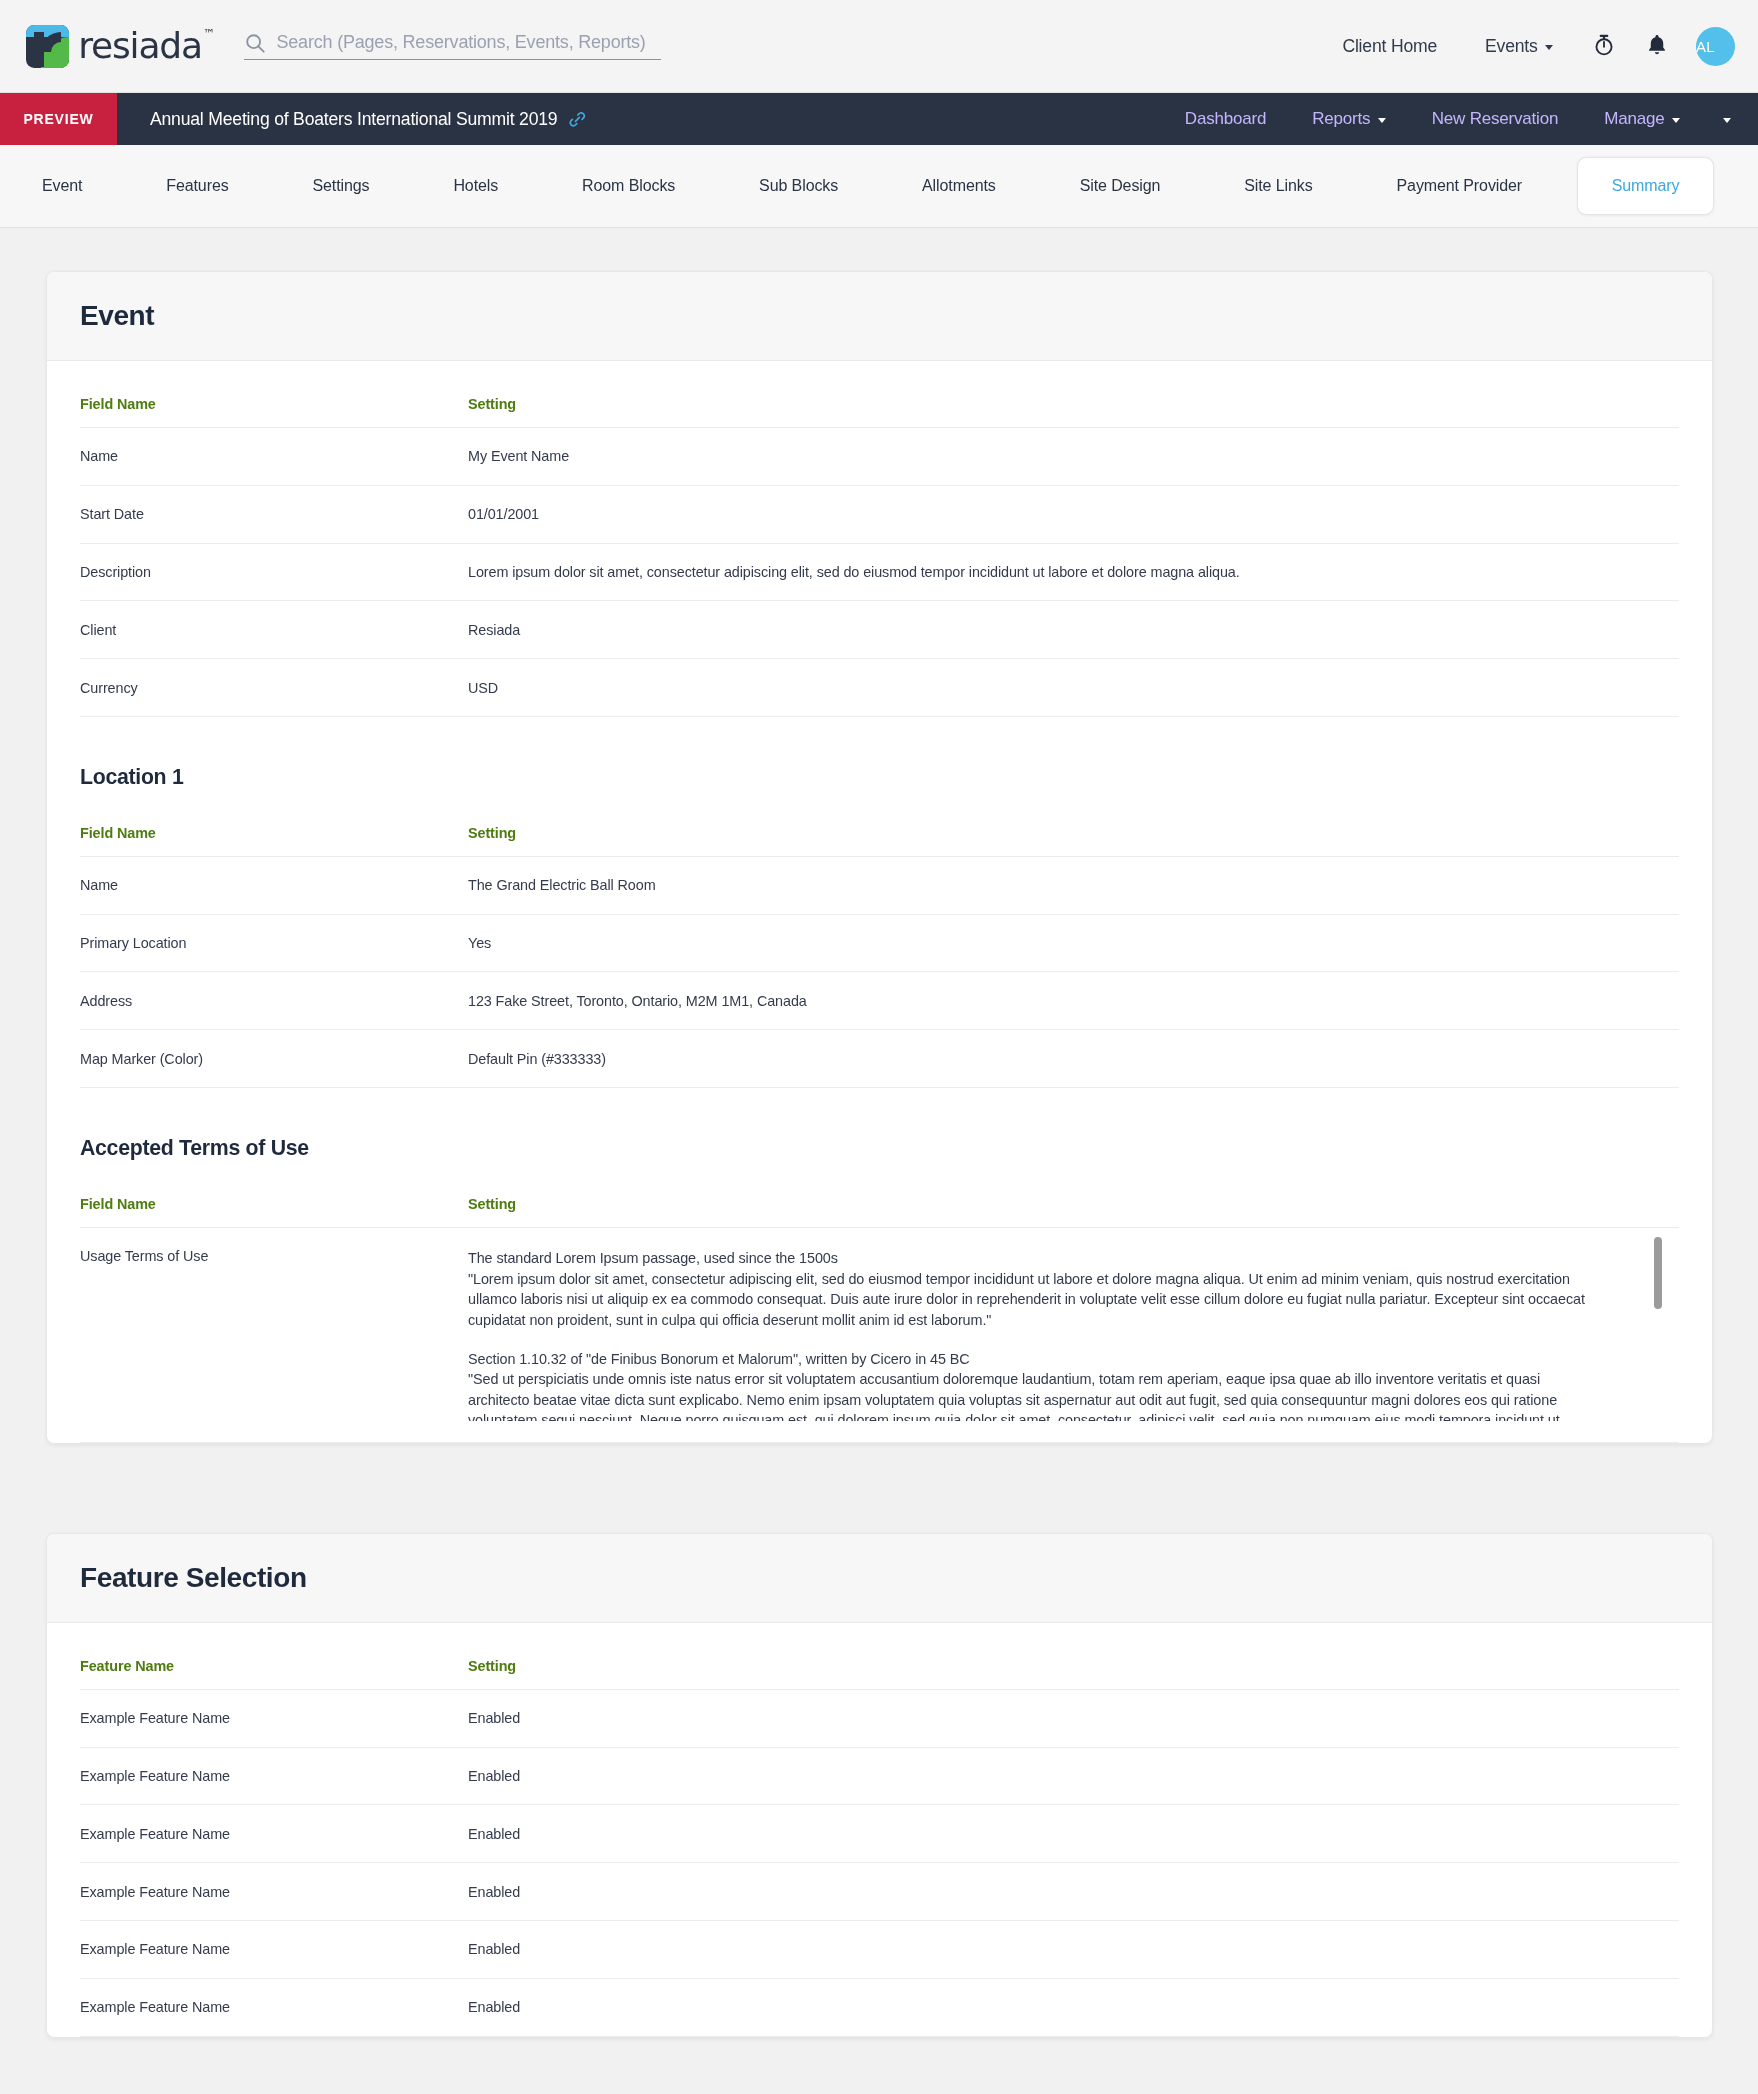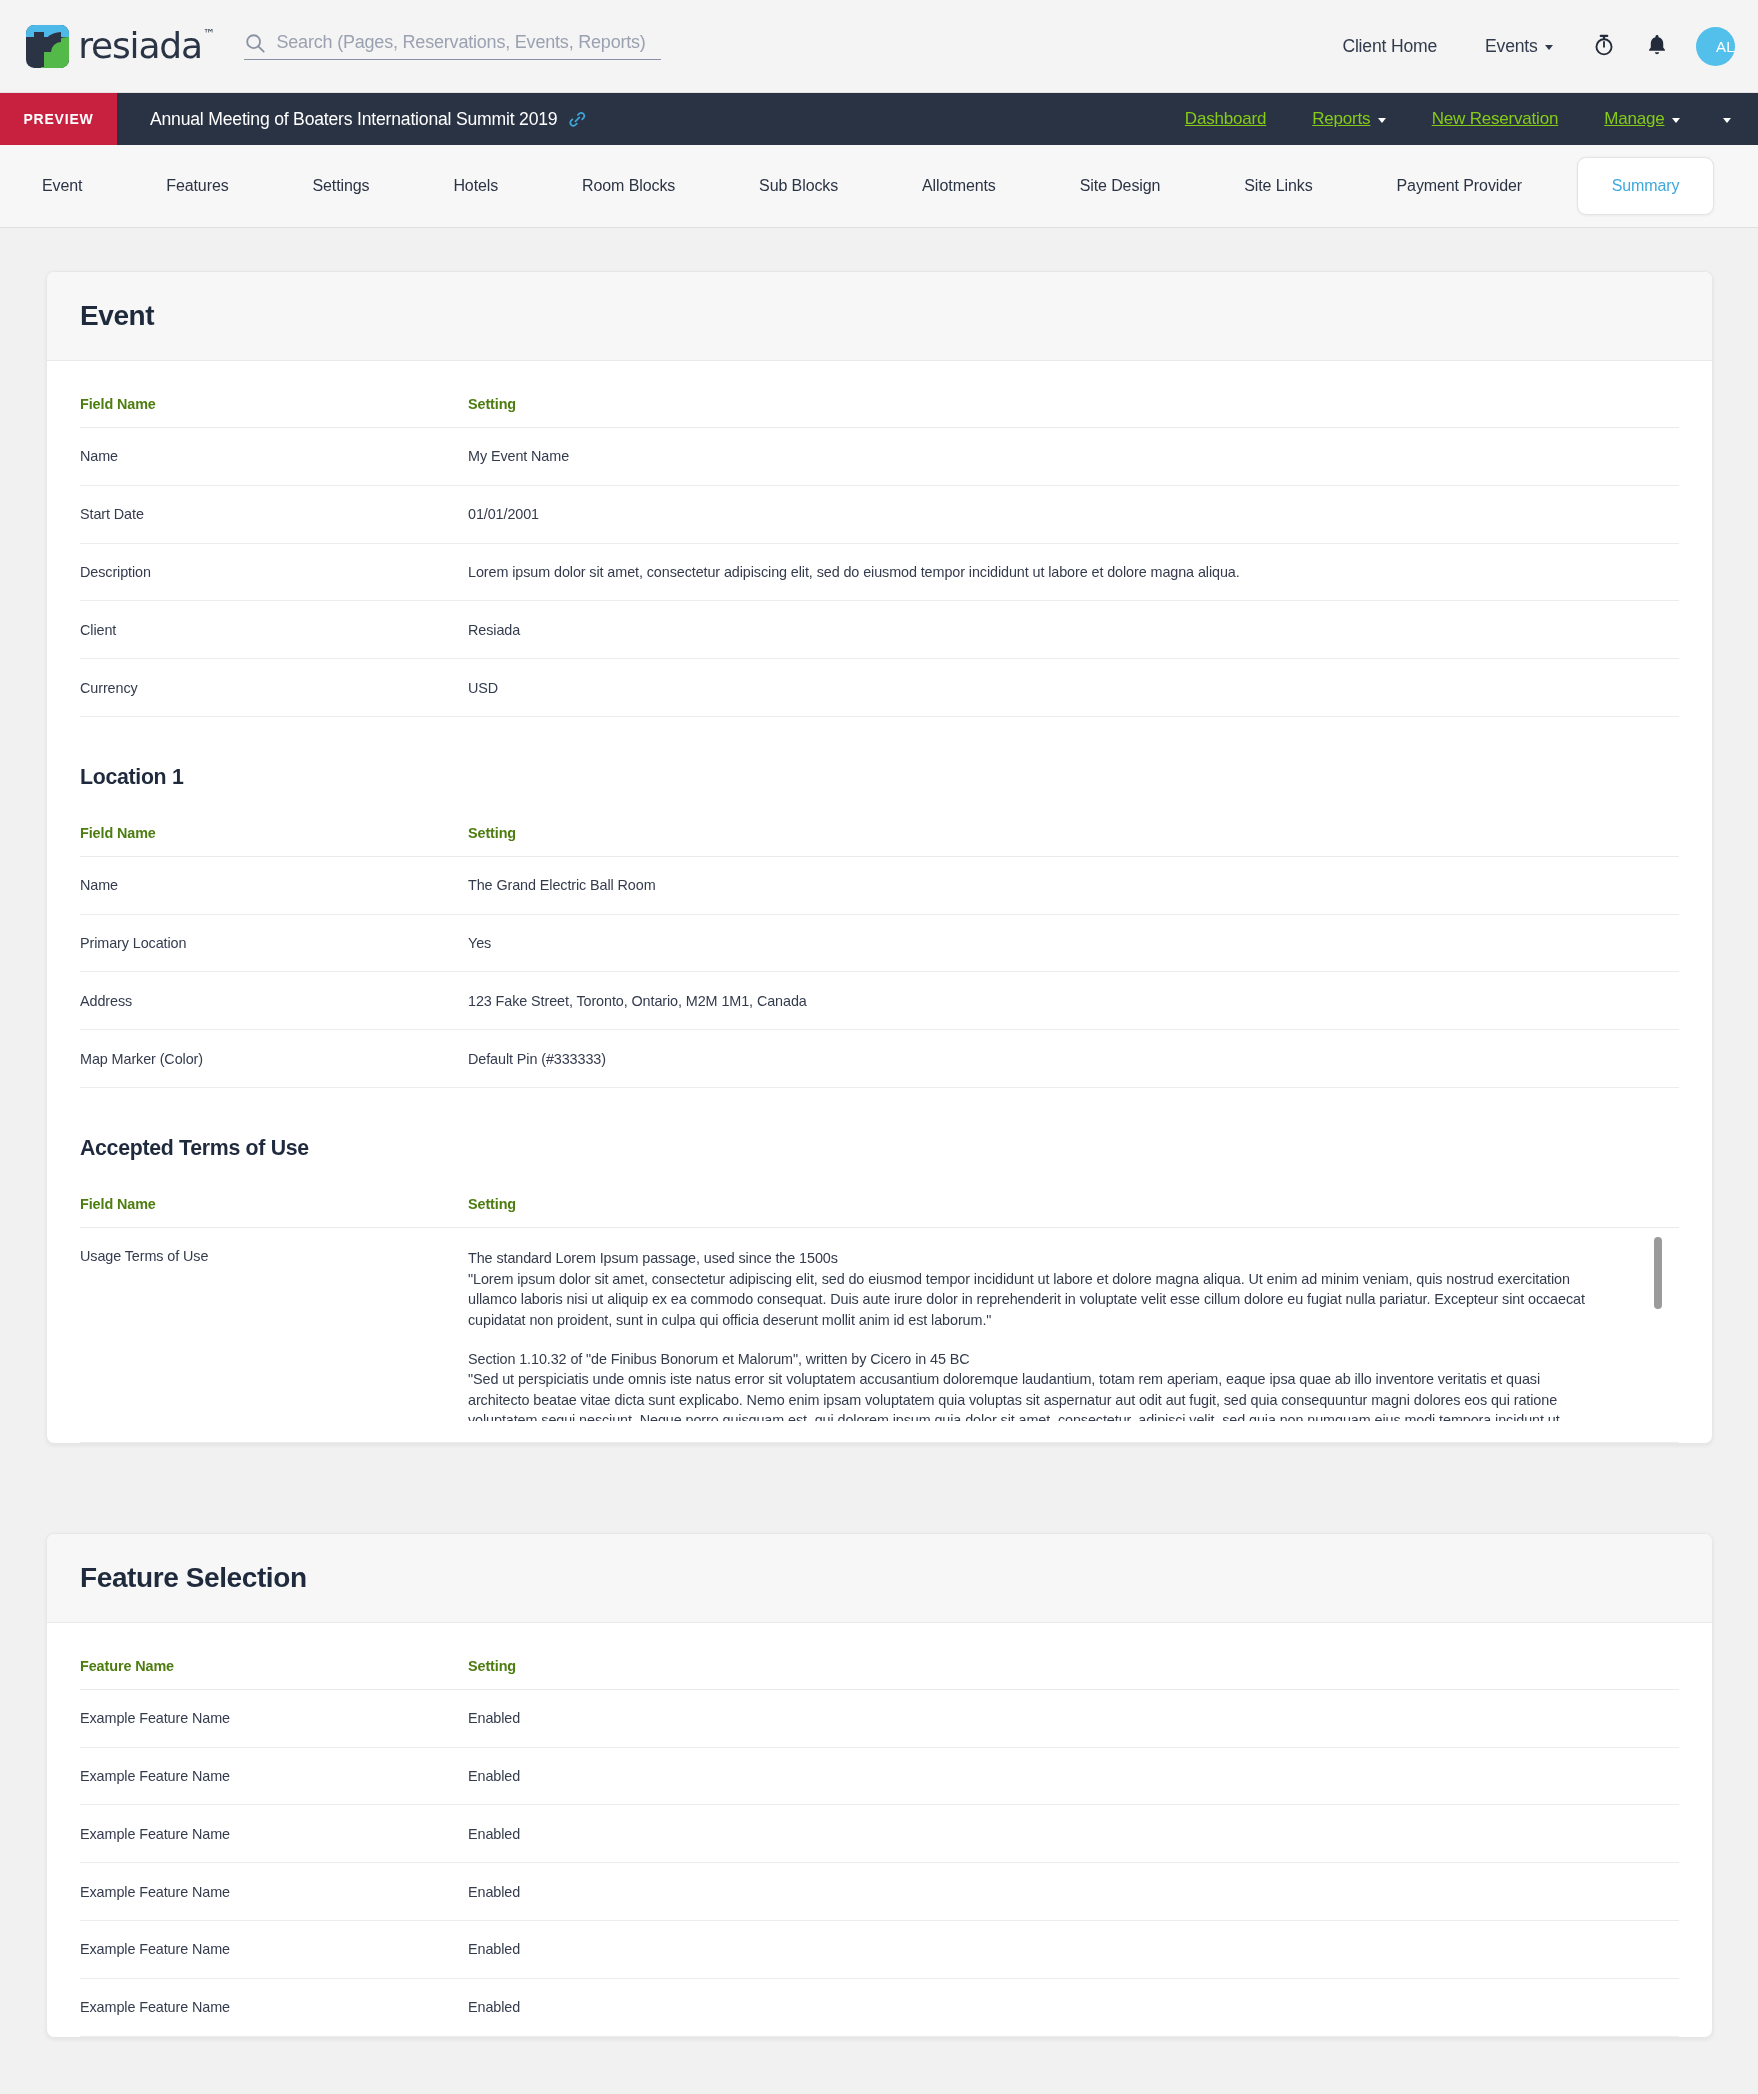--- a/index.html
+++ b/index.html
@@ -83,21 +83,21 @@
   }
   .caret-down {
     display: inline-block; width: 0; height: 0;
     border-left: 4.6px solid transparent; border-right: 4.6px solid transparent;
     border-top: 5.6px solid #323b4c; margin-top: 2.8px;
   }
   .icon-btn { padding: 0 15px; cursor: pointer; display: flex; align-items: center; }
   .avatar {
     width: 39px; height: 39px; border-radius: 50%;
     background: #52c0ea; color: #fff; font-size: 15px;
-    display: flex; align-items: center; justify-content: flex-end;
+    display: flex; align-items: center; justify-content: flex-start;
     margin-left: 13px; cursor: pointer; letter-spacing: 0.3px;
   }
 
   
   .eventbar {
     height: 52px;
     background: #2a3344;
     display: flex;
     align-items: stretch;
     color: #fff;
@@ -111,24 +111,23 @@
     cursor: pointer;
   }
   .event-title {
     display: flex; align-items: center; gap: 11px;
     padding-left: 33px;
     font-size: 17.6px; letter-spacing: -0.2px;
   }
   .link-icon { color: #3ea8dd; font-size: 17.6px; cursor: pointer; line-height: 0; }
   .eventbar-right { margin-left: auto; display: flex; align-items: center; padding-right: 7.4px; }
   .ev-link {
-    font-size: 17px; color: #84cc16; padding: 8px 23px; cursor: pointer;
+    font-size: 17px; color: #c4b5fd; padding: 8px 23px; cursor: pointer;
     display: flex; align-items: center; gap: 7.4px; letter-spacing: -0.2px;
     height: 52px;
-    text-decoration: underline;
   }
   .caret-down-light {
     display: inline-block; width: 0; height: 0;
     border-left: 4.6px solid transparent; border-right: 4.6px solid transparent;
     border-top: 5.6px solid #ffffff; margin-top: 2.8px;
   }
   .ev-more { padding: 0 20.4px; display:flex; align-items:center; cursor:pointer; height:52px;}
 
   
   .tabstrip {

